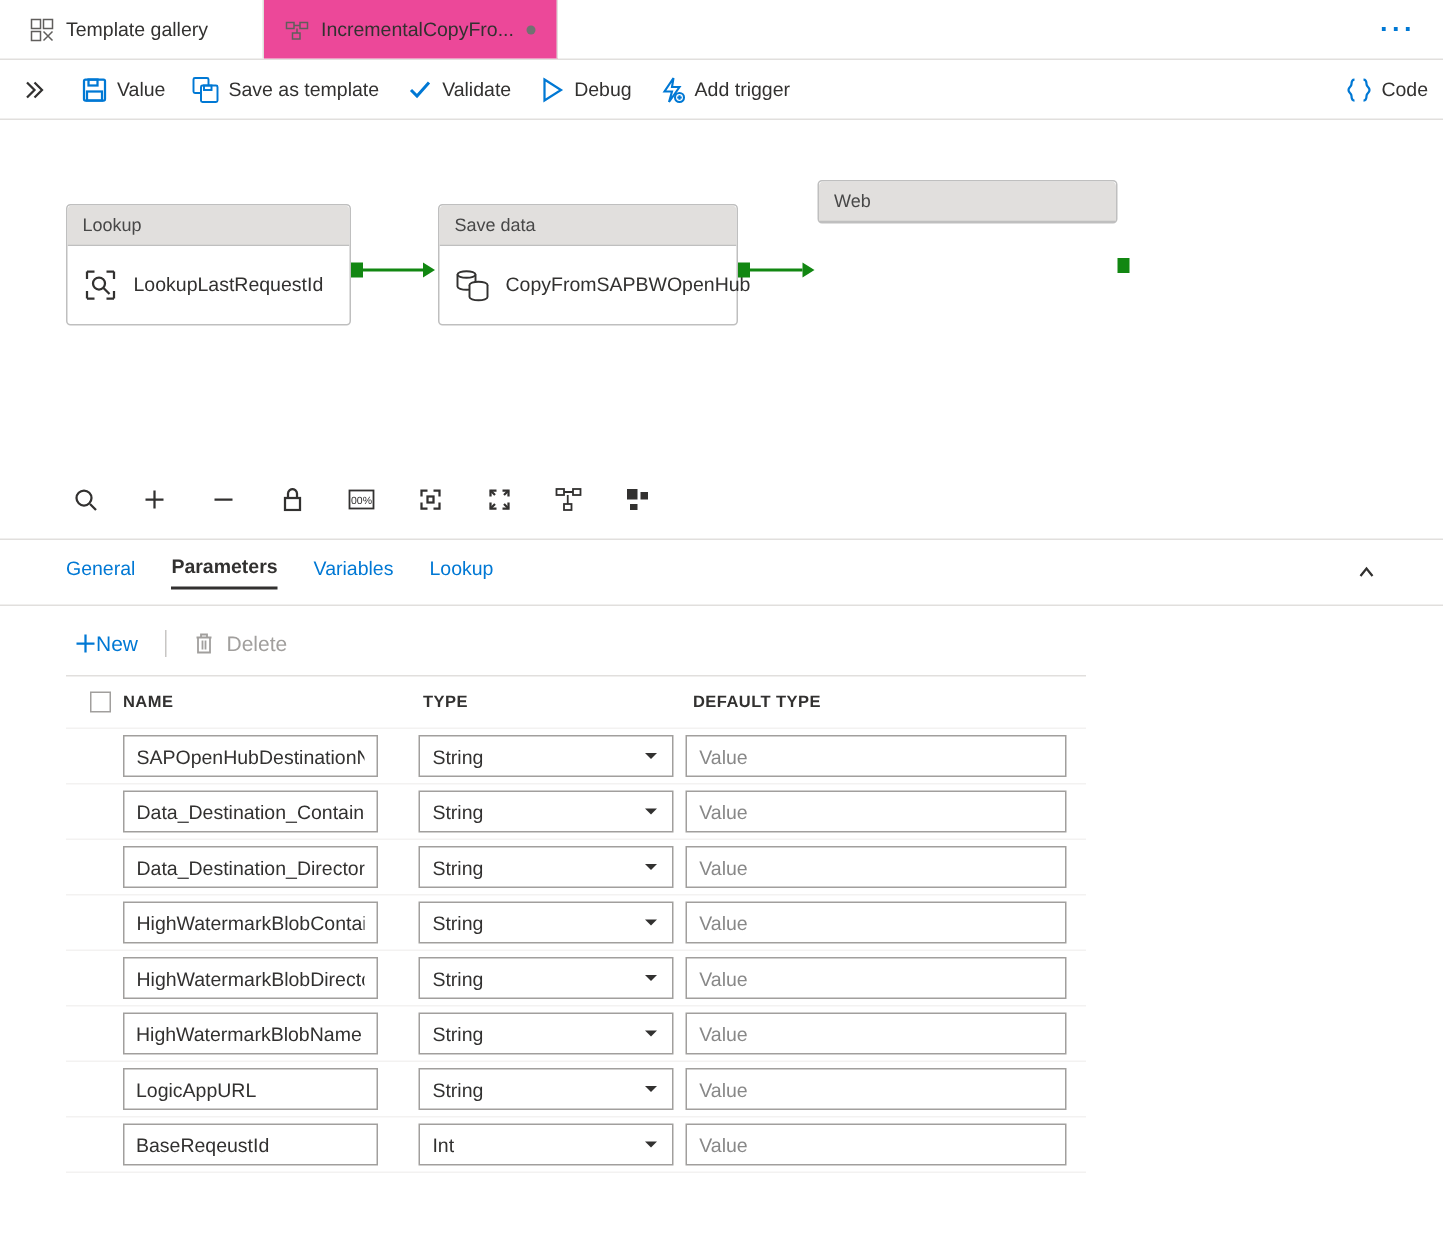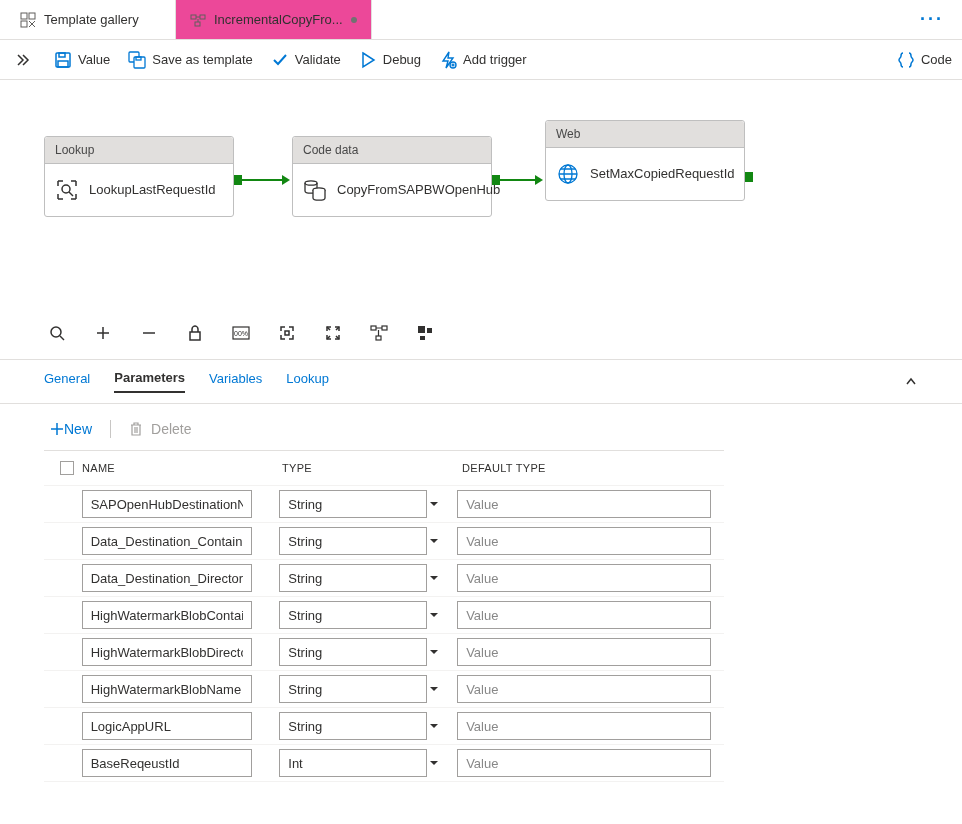--- a/index.html
+++ b/index.html
@@ -33,30 +33,30 @@
 .panel-tabs a.active { color: #323130; font-weight: 600; border-bottom: 2px solid #323130; }
 .panel-tabs .collapse { margin-left: auto; margin-right: 0; color: #323130; cursor: pointer; }
 .param-actions { display: flex; align-items: center; gap: 18px; padding: 16px 44px 12px 50px; }
 .param-actions .newbtn { display: flex; align-items: center; gap: 0; color: #0078d4; cursor: pointer; font-size: 14px;}
 .param-actions .delbtn { display: flex; align-items: center; gap: 8px; color: #a19f9d; cursor: pointer; font-size: 14px;}
 .param-actions .divider { width: 1px; height: 18px; background: #c8c6c4; }
 .table { width: 680px; margin-left: 44px; }
 .thead { display: flex; align-items: center; padding: 10px 0 10px 8px; border-top: 1px solid #e1dfdd; }
 .thead .chk { width: 30px; display: flex; justify-content: center; }
 .thead .chk .box { width: 14px; height: 14px; border: 1px solid #a19f9d; }
-.thead .col { font-size: 11px; font-weight: 400; color: #323130; letter-spacing: 0.3px;}
+.thead .col { font-size: 11px; font-weight: 700; color: #323130; letter-spacing: 0.3px;}
 .thead .c-name { width: 200px; }
 .thead .c-type { width: 180px; }
 .thead .c-def { width: 250px; }
 .trow { display: flex; align-items: center; padding: 4px 0 4px 8px; border-top: 1px solid #f3f2f1; }
 .trow .chk { width: 30px; }
 .input { border: 1px solid #a19f9d; height: 28px; padding: 0 8px; font-size: 13px; background: #fff; color: #323130; outline: none; }
 .c-name .input { width: 170px; }
 .c-type { width: 180px; position: relative; }
-.c-type .input { width: 148px; padding-right: 24px; }
+.c-type .input { width: 170px; padding-right: 24px; }
 .c-type .caret { position: absolute; right: 18px; top: 50%; transform: translateY(-50%); pointer-events: none;}
 .c-def .input { width: 254px; color: #888; }
 .c-def .input::placeholder { color: #888; }
 .trow .c-name { width: 200px; }
 .trow .c-def { width: 270px; }
 .table .last-border { border-top: 1px solid #f3f2f1; height: 1px; }
 svg { display: block; }
 </style>
 </head>
 <body>
@@ -167,21 +167,21 @@
     </div>
   </div>
 
   <div class="connector" style="left:234px; top:95px;">
     <span class="stub"></span>
       <span class="line" style="width:40px;"></span>
       <span class="arrow"></span>
   </div>
 
   <div class="activity" style="left:292px; top:56px; width:200px;">
-    <div class="hdr">Code data</div>
+    <div class="hdr">Save data</div>
     <div class="body">
       <span class="icon">
         <svg width="24" height="24" viewBox="0 0 24 24" fill="#323130">
             <ellipse cx="8" cy="5" rx="6" ry="2.2" fill="none" stroke="#323130" stroke-width="1.3"></ellipse>
             <path d="M2 5 L2 13 C2 14.2 4.7 15.2 8 15.2 C11.3 15.2 14 14.2 14 13 L14 5" fill="none" stroke="#323130" stroke-width="1.3"></path>
             <ellipse cx="16" cy="12" rx="6" ry="2.2" fill="#fff" stroke="#323130" stroke-width="1.3"></ellipse>
             <path d="M10 12 L10 20 C10 21.2 12.7 22.2 16 22.2 C19.3 22.2 22 21.2 22 20 L22 12" fill="#fff" stroke="#323130" stroke-width="1.3"></path>
           </svg>
       </span>
       <span class="name">CopyFromSAPBWOpenHub</span>
@@ -189,30 +189,20 @@
   </div>
 
   <div class="connector" style="left:492px; top:95px;">
     <span class="stub"></span>
       <span class="line" style="width:35px;"></span>
       <span class="arrow"></span>
   </div>
 
   <div class="activity" style="left:545px; top:40px; width:200px;">
     <div class="hdr">Web</div>
-    <div class="body">
-      <span class="icon">
-        <svg width="24" height="24" viewBox="0 0 24 24" fill="none" stroke="#0078d4" stroke-width="1.3">
-            <circle cx="12" cy="12" r="9"></circle>
-            <ellipse cx="12" cy="12" rx="4" ry="9"></ellipse>
-            <path d="M3 12 L21 12 M4.5 7 L19.5 7 M4.5 17 L19.5 17"></path>
-          </svg>
-      </span>
-      <span class="name">SetMaxCopiedRequestId</span>
-    </div>
   </div>
   <span class="out-port" style="left:745px; top:92px;"></span>
 
   <div class="canvas-toolbar" style="position:absolute; bottom:6px; left:0;">
     <span class="tbtn">
         <svg width="16" height="16" viewBox="0 0 16 16" fill="none" stroke="#323130" stroke-width="1.5">
           <circle cx="7" cy="7" r="5"></circle>
           <path d="M11 11 L15 15"></path>
         </svg>
       </span>

